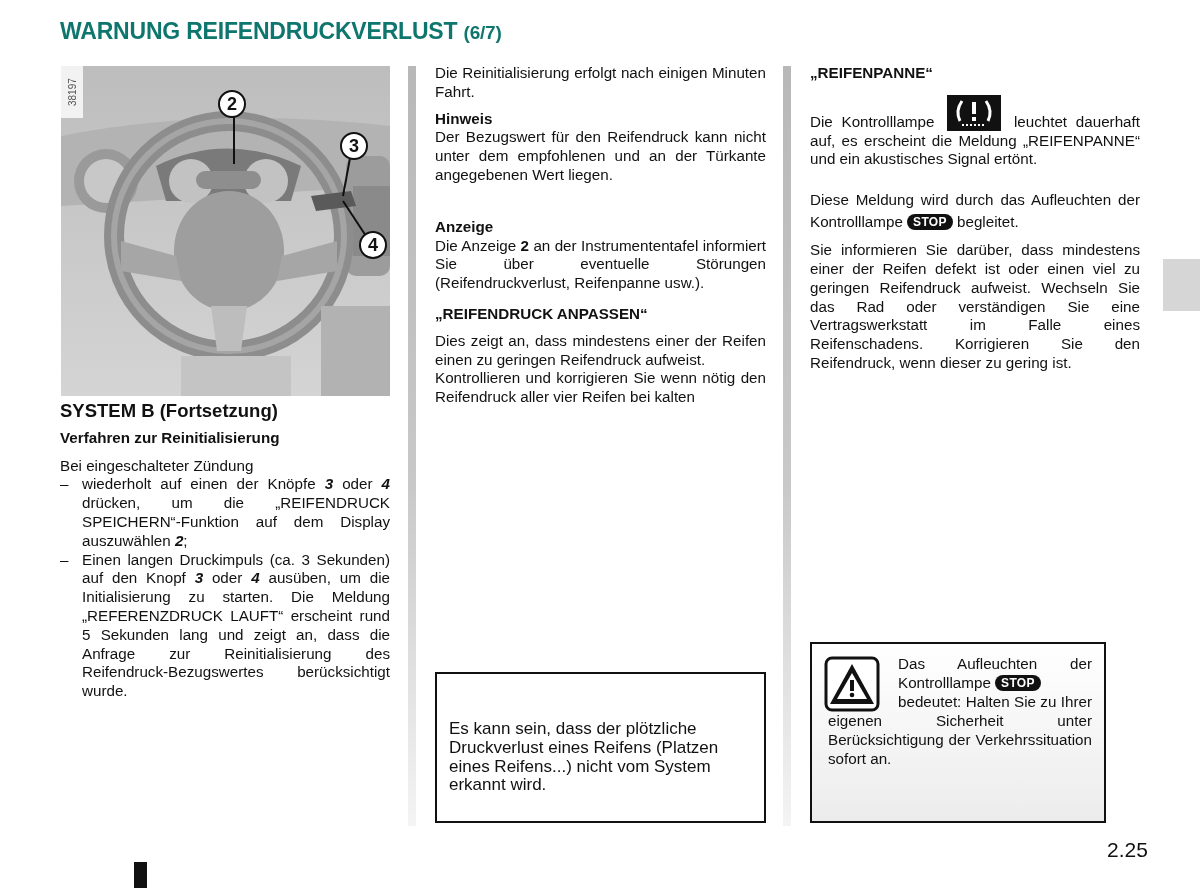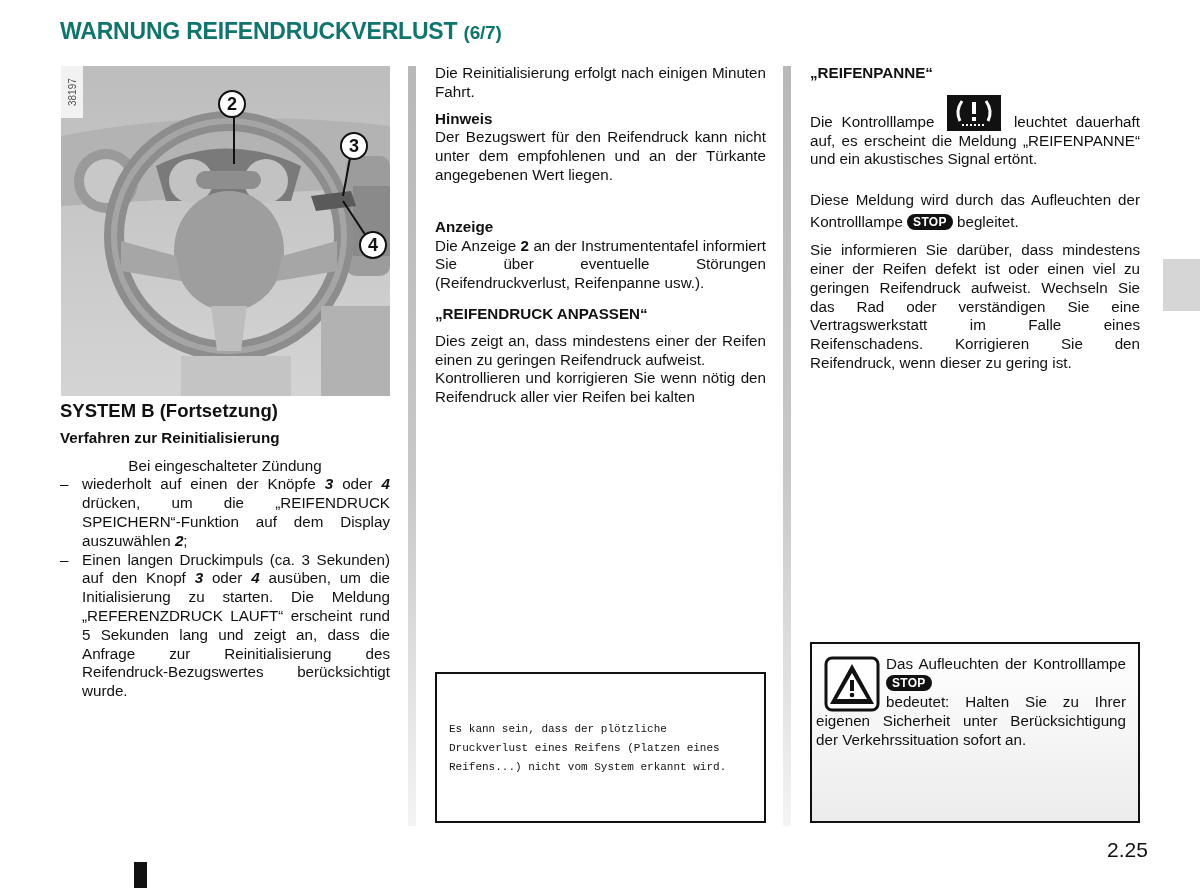--- a/index.html
+++ b/index.html
@@ -102,21 +102,21 @@
   </svg>
   <div class="fig-code">38197</div>
   <div class="callout" style="left:157px; top:24px;">2</div>
   <div class="callout" style="left:279px; top:66px;">3</div>
   <div class="callout" style="left:298px; top:165px;">4</div>
 </div>
 
 <div class="col just" style="left:60px; top:402px; width:330px;">
   <p class="h-section" style="margin-bottom:8px;">SYSTEM B (Fortsetzung)</p>
   <p class="h-sub" style="margin-bottom:9px;">Verfahren zur Reinitialisierung</p>
-  <p style="text-align:center;">Bei eingeschalteter Zündung</p>
+  <p style="text-align:left;">Bei eingeschalteter Zündung</p>
   <div class="dash-item">
     <span class="dash">–</span>
     <span>wiederholt auf einen der Knöpfe </span><b><i>3</i></b><span> oder </span><b><i>4</i></b><span> drücken, um die „REIFENDRUCK SPEICHERN“-Funktion auf dem Display auszuwählen </span><b><i>2</i></b><span>;</span>
   </div>
   <div class="dash-item">
     <span class="dash">–</span>
     <span>Einen langen Druckimpuls (ca. 3 Sekunden) auf den Knopf </span><b><i>3</i></b><span> oder </span><b><i>4</i></b><span> ausüben, um die Initialisierung zu starten. Die Meldung „REFERENZDRUCK LAUFT“ erscheint rund 5 Sekunden lang und zeigt an, dass die Anfrage zur Reinitialisierung des Reifendruck-Bezugswertes berücksichtigt wurde.</span>
   </div>
 </div>
 
@@ -128,21 +128,21 @@
   <p class="h-sub" style="margin-top:8px;">Hinweis</p>
   <p>Der Bezugswert für den Reifendruck kann nicht unter dem empfohlenen und an der Türkante angegebenen Wert liegen.</p>
   <p class="h-sub" style="margin-top:33px;">Anzeige</p>
   <p><span>Die Anzeige </span><b>2</b><span> an der Instrumententafel informiert Sie über eventuelle Störungen (Reifendruckverlust, Reifenpanne usw.).</span></p>
   <p class="h-sub" style="margin-top:12px; margin-bottom:8px;">„REIFENDRUCK ANPASSEN“</p>
   <p>Dies zeigt an, dass mindestens einer der Reifen einen zu geringen Reifendruck aufweist.</p>
   <p>Kontrollieren und korrigieren Sie wenn nötig den Reifendruck aller vier Reifen bei kalten</p>
 </div>
 
 <div class="box" style="left:435px; top:672px; width:331px; height:151px; padding:46px 12px 0 12px;">
-  <p style="margin:0; font-size:11px; line-height:18.8px;font-family:Liberation Mono, monospace;">Es kann sein, dass der plötzliche Druckverlust eines Reifens (Platzen eines Reifens...) nicht vom System erkannt wird.</p>
+  <p style="margin:0; font-size:17px; line-height:18.8px;">Es kann sein, dass der plötzliche Druckverlust eines Reifens (Platzen eines Reifens...) nicht vom System erkannt wird.</p>
 </div>
 
 <div class="col just" style="left:810px; top:64px; width:330px;">
   <p class="h-sub" style="margin-bottom:12px;">„REIFENPANNE“</p>
   <p>
     <span>Die Kontrolllampe</span>
     <span class="tpms-icon" style="width:54px; height:36px; margin:0 4px; vertical-align:-4px;">
       <svg width="54" height="36" viewBox="0 0 54 36">
           <path d="M15 6 Q8 16 13 26" stroke="#fff" stroke-width="3" fill="none"></path>
           <path d="M39 6 Q46 16 41 26" stroke="#fff" stroke-width="3" fill="none"></path>
@@ -154,21 +154,21 @@
     <span>leuchtet dauerhaft auf, es erscheint die Meldung „REIFENPANNE“ und ein akustisches Signal ertönt.</span>
   </p>
   <p style="margin-top:20px; line-height:22px;">
     <span>Diese Meldung wird durch das Aufleuchten der Kontrolllampe</span>
     <span class="stop-icon">STOP</span>
     <span>begleitet.</span>
   </p>
   <p style="margin-top:8px;">Sie informieren Sie darüber, dass mindestens einer der Reifen defekt ist oder einen viel zu geringen Reifendruck aufweist. Wechseln Sie das Rad oder verständigen Sie eine Vertragswerkstatt im Falle eines Reifenschadens. Korrigieren Sie den Reifendruck, wenn dieser zu gering ist.</p>
 </div>
 
-<div class="box" style="left:810px; top:642px; width:330px; height:181px; padding:10px 12px 0 4px; background:linear-gradient(to bottom,#ffffff,#ececec);">
+<div class="box" style="left:810px; top:642px; width:296px; height:181px; padding:10px 12px 0 16px; background:linear-gradient(to bottom,#ffffff,#ececec);">
   <svg class="warn-icon" viewBox="0 0 56 56">
     <rect x="2" y="2" width="52" height="52" rx="6" fill="#fff" stroke="#111" stroke-width="3"></rect>
     <path d="M28 8 L50 48 L6 48 Z" fill="#111"></path>
     <path d="M28 17 L43 43 L13 43 Z" fill="#fff"></path>
     <rect x="26" y="24" width="4" height="11" fill="#111"></rect>
     <circle cx="28" cy="39" r="2.3" fill="#111"></circle>
   </svg>
   <p style="margin:0 0 0 70px; font-size:15.2px; line-height:19px; text-align:justify;">
     <span>Das Aufleuchten der Kontrolllampe</span>
     <span class="stop-icon">STOP</span>

